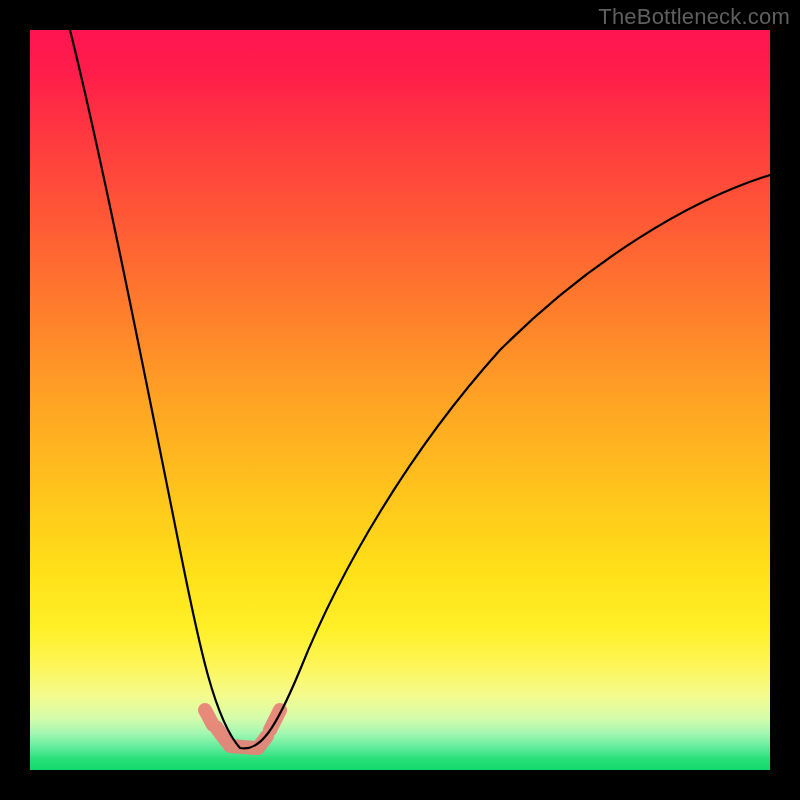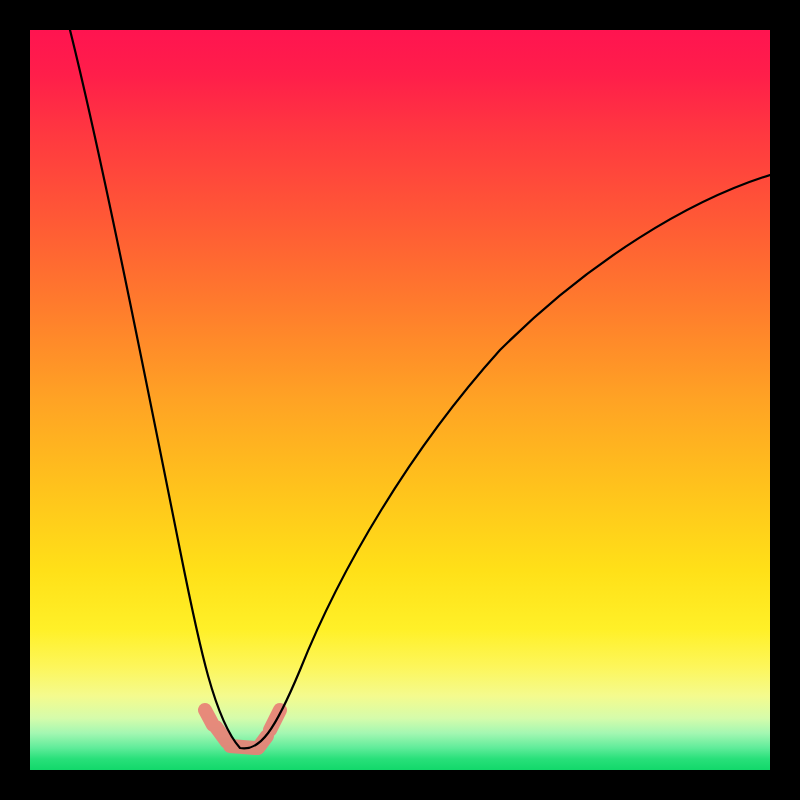--- a/index.html
+++ b/index.html
@@ -75,20 +75,21 @@
     stroke-width: 14;
     stroke-linecap: round;
     stroke-linejoin: round;
     opacity: 0.92;
   }
 </style>
 </head>
 <body>
 
 <div class="frame">
+  <div class="watermark">TheBottleneck.com</div>
 
   <div class="plot-area">
     <svg class="curve" viewBox="0 0 740 740" preserveAspectRatio="none">
 
       <path class="marker" d="M 175 680
                L 183 695
                M 186 697
                L 197 712
                M 200 716
                L 225 718

